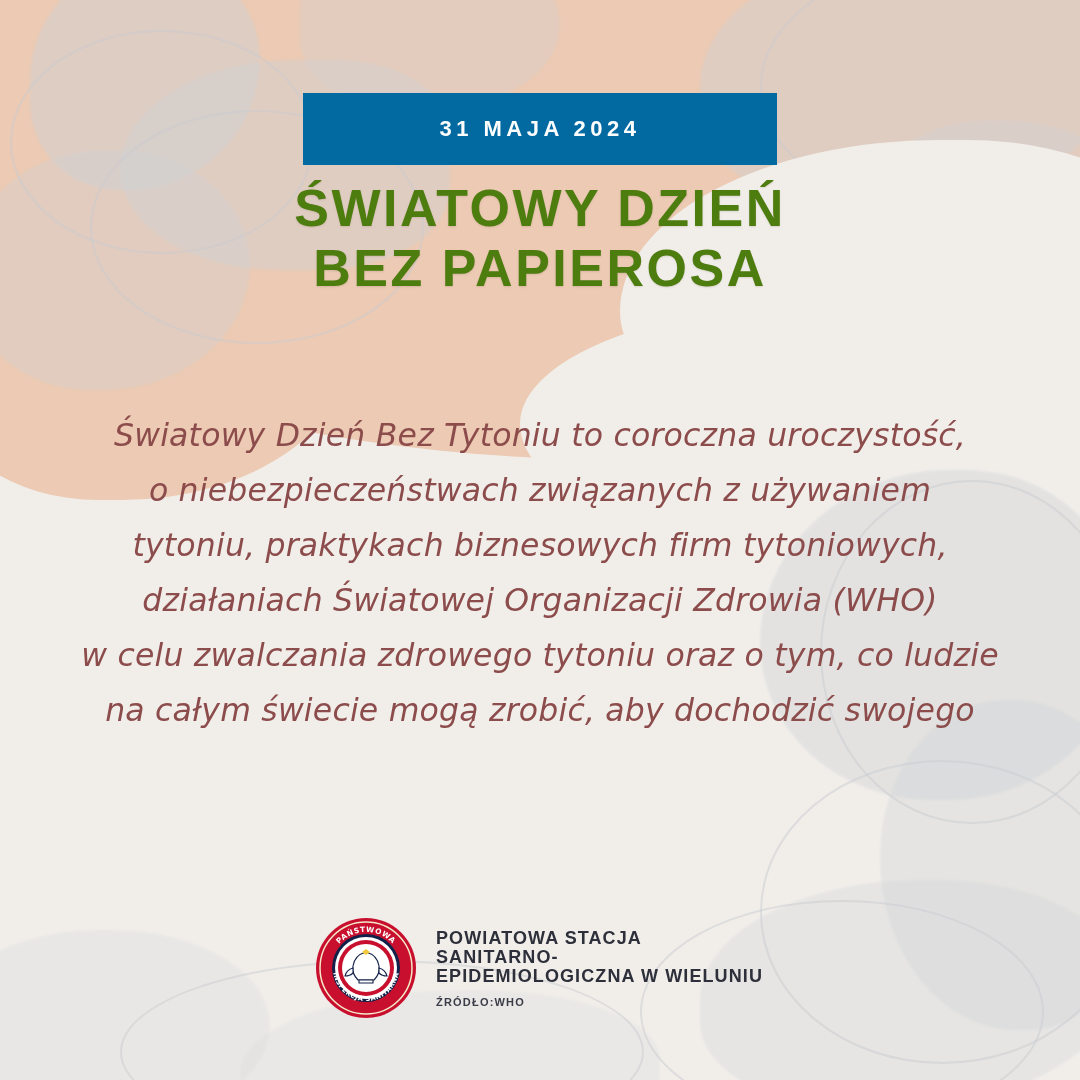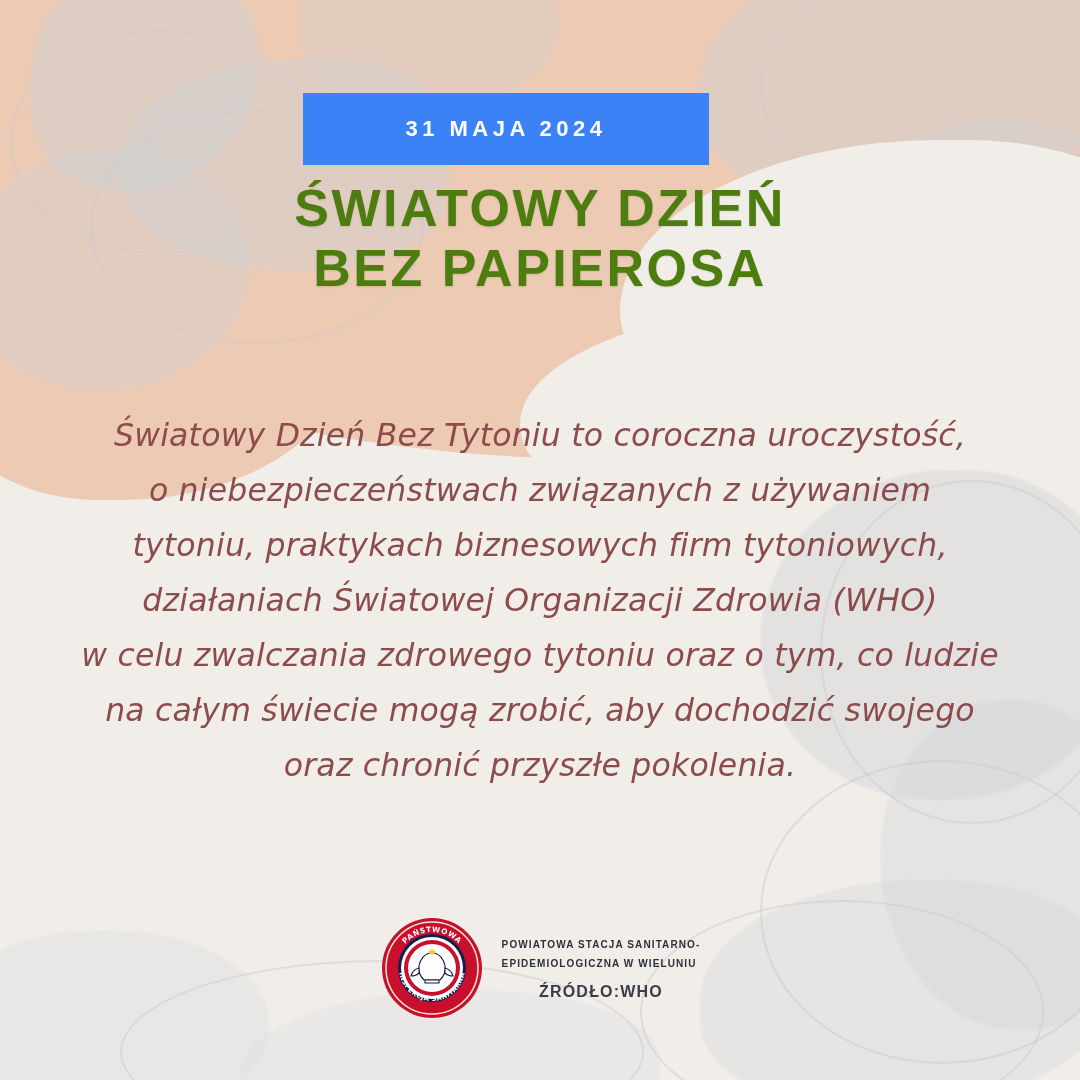--- a/index.html
+++ b/index.html
@@ -107,23 +107,23 @@
     position: relative;
     z-index: 5;
     width: 1080px;
     height: 1080px;
   }
 
   .date-badge {
     position: absolute;
     left: 303px;
     top: 93px;
-    width: 406px;
+    width: 474px;
     height: 72px;
-    background: #3b82f6;
+    background: #0369a1;
     display: flex;
     align-items: center;
     justify-content: center;
   }
   .date-badge span {
     color: #ffffff;
     font-size: 22px;
     font-weight: bold;
     letter-spacing: 4.5px;
   }
@@ -175,34 +175,33 @@
     width: 104px;
     height: 104px;
     flex: 0 0 104px;
   }
 
   .footer-text {
     max-width: 330px;
   }
   .org-name {
     color: #2d2f3a;
-    font-size: 10px;
+    font-size: 18px;
     font-weight: bold;
     letter-spacing: 1.1px;
     line-height: 19px;
     text-transform: uppercase;
   }
   .source {
     margin-top: 10px;
     color: #3a3c47;
-    font-size: 16px;
+    font-size: 11px;
     font-weight: bold;
     letter-spacing: 1.2px;
     text-transform: uppercase;
-    text-align: center;
   }
 </style>
 </head>
 <body>
 
 <div class="poster">
 
   <div class="bg-layer">
     <div class="peach-band"></div>
     <div class="peach-extra"></div>
@@ -244,21 +243,20 @@
       <span class="l2">BEZ PAPIEROSA</span>
     </div>
 
     <div class="body-copy">
       <p>Światowy Dzień Bez Tytoniu to coroczna uroczystość,</p>
       <p>o niebezpieczeństwach związanych z używaniem</p>
       <p>tytoniu, praktykach biznesowych firm tytoniowych,</p>
       <p>działaniach Światowej Organizacji Zdrowia (WHO)</p>
       <p>w celu zwalczania zdrowego tytoniu oraz o tym, co ludzie</p>
       <p>na całym świecie mogą zrobić, aby dochodzić swojego</p>
-      <p>oraz chronić przyszłe pokolenia.</p>
     </div>
 
     <div class="footer">
 
       <div class="logo">
         <svg width="104" height="104" viewBox="0 0 104 104">
           <defs>
             <path id="arcTop" d="M 16,52 A 36,36 0 0 1 88,52"></path>
             <path id="arcBottom" d="M 19,52 A 33,33 0 0 0 85,52"></path>
           </defs>

